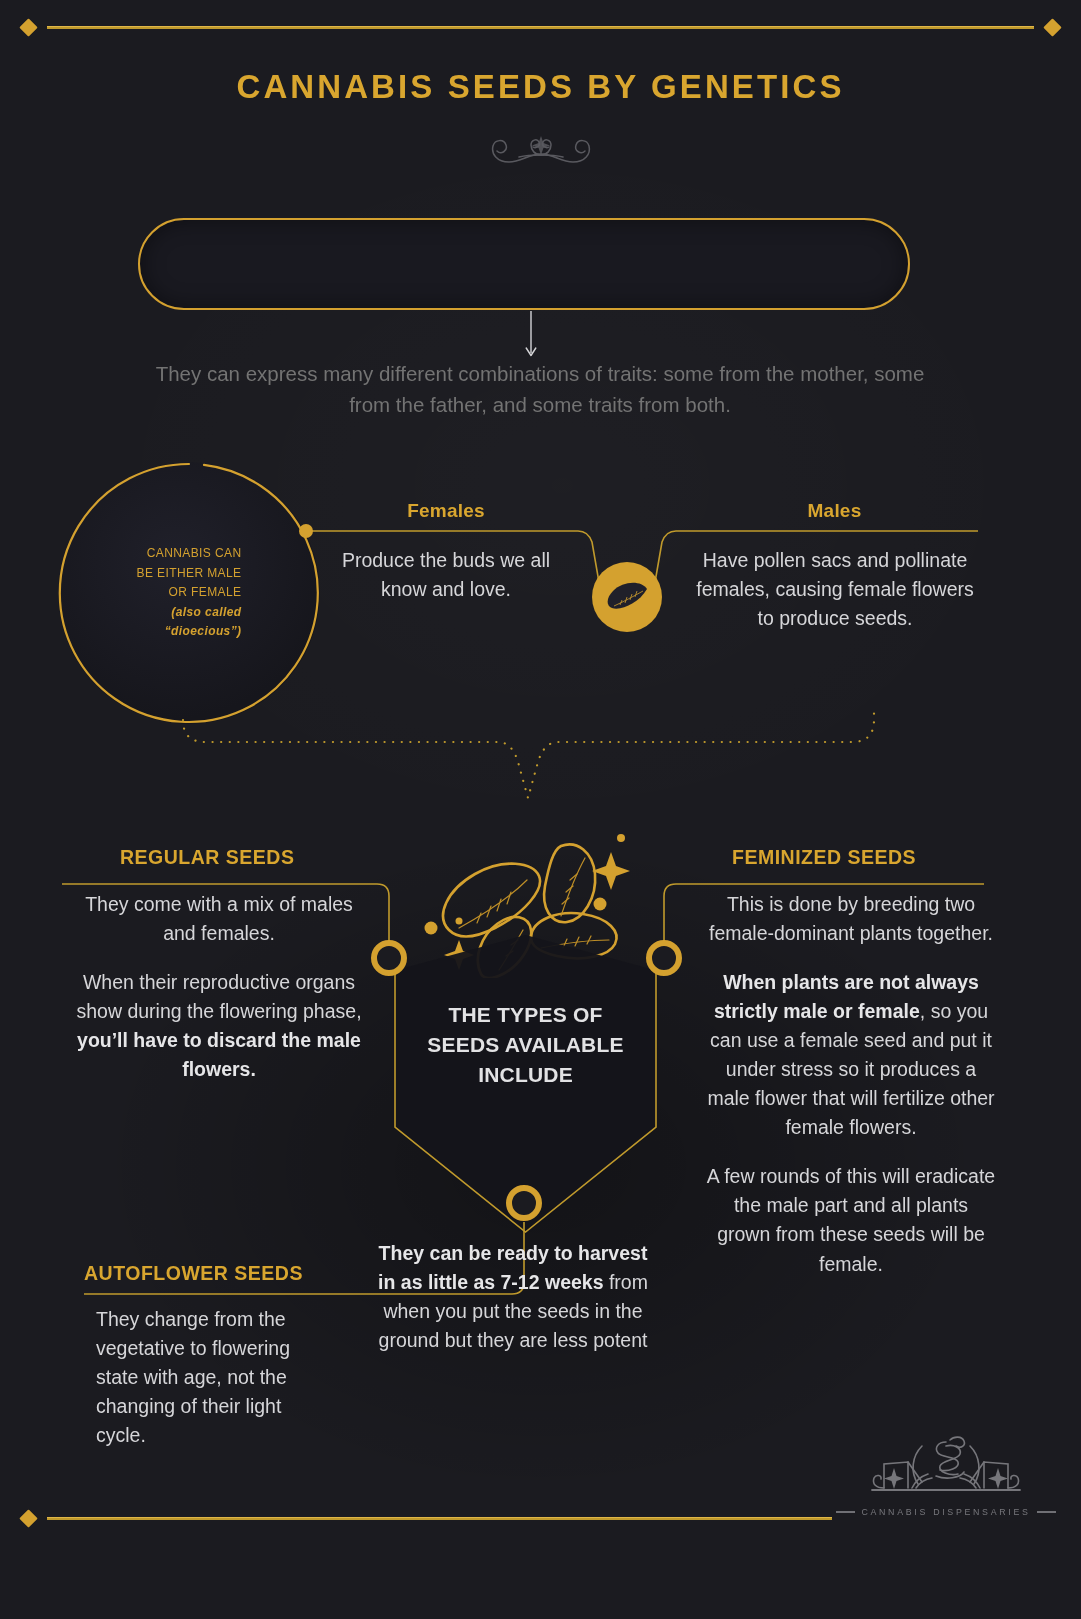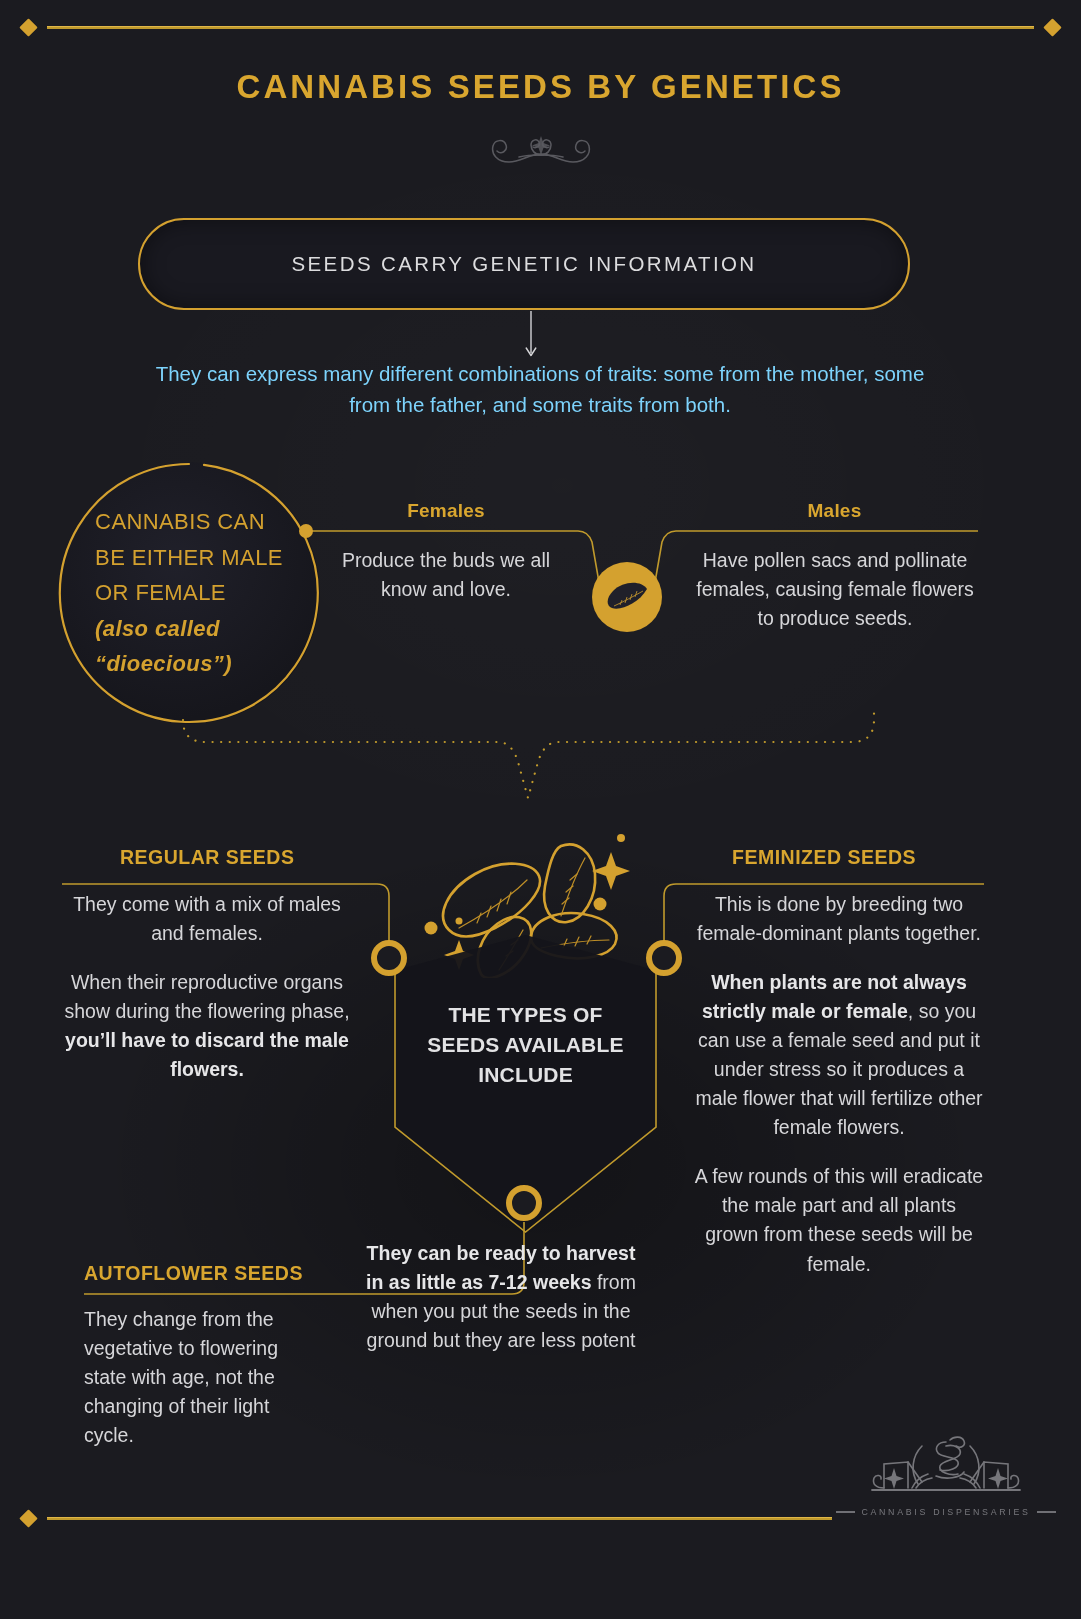--- a/index.html
+++ b/index.html
@@ -97,41 +97,41 @@
     width: 14px; height: 48px;
   }
 
   .intro-text {
     position: absolute;
     left: 140px; top: 358px;
     width: 800px;
     text-align: center;
     font-size: 20.5px;
     line-height: 1.52;
-    color: #7dd3fc;
+    color: #737373;
   }
 
   
   .gender-circle {
     position: absolute;
     left: 58px; top: 462px;
     width: 262px; height: 262px;
     border-radius: 50%;
     background: radial-gradient(circle at 45% 38%, #20202a, #16161c 72%);
     display: flex; align-items: center; justify-content: center;
   }
   .gender-circle-ring {
     position: absolute;
     left: 58px; top: 462px;
     width: 262px; height: 262px;
     pointer-events: none;
   }
   .gender-circle-text {
-    text-align: left;
-    font-size: 22px;
+    text-align: right;
+    font-size: 12px;
     line-height: 1.62;
     color: #d4a12f;
     letter-spacing: 0.4px;
     padding: 0 26px;
   }
   .gender-circle-text em {
     font-style: italic;
     font-weight: 600;
   }
 
@@ -211,20 +211,21 @@
   }
   .cat-heading.regular   { left: 120px; top: 846px; }
   .cat-heading.feminized { left: 732px; top: 846px; }
   .cat-heading.autoflower{ left: 84px;  top: 1262px; }
 
   .cat-body {
     position: absolute;
     font-size: 19.5px;
     line-height: 1.49;
     color: #d6d6d9;
+    margin-left: 12px;
   }
   .cat-body p + p { margin-top: 20px; }
   .cat-body b { font-weight: 700; color: #e6e6e8; }
 
   .cat-body.regular   { left: 62px;  top: 890px; width: 290px; text-align: center; }
   .cat-body.feminized { left: 694px; top: 890px; width: 290px; text-align: center; }
   .cat-body.auto-left { left: 84px;  top: 1305px; width: 240px; text-align: left; }
   .cat-body.auto-right{ left: 356px; top: 1239px; width: 290px; text-align: center; }
 
   
@@ -280,21 +281,20 @@
       <path d="M100 30 C 112 30, 120 38, 132 38 C 144 38, 150 30, 148 22 C 146 15, 137 15, 135 21 C 133 27, 140 31, 144 27"></path>
       <path d="M100 31 C 94 31, 90 26, 90 21 C 90 16, 96 14, 98 18 C 100 22, 95 25, 92 23"></path>
       <path d="M100 31 C 106 31, 110 26, 110 21 C 110 16, 104 14, 102 18 C 100 22, 105 25, 108 23"></path>
       <path d="M78 33 C 86 31, 92 31, 100 31 C 108 31, 114 31, 122 33"></path>
     </g>
     <path d="M100 12 L102.4 19 L109 21.5 L102.4 24 L100 31 L97.6 24 L91 21.5 L97.6 19 Z" fill="#8d8d93" opacity="0.85"></path>
   </svg>
 </div>
 
 <div class="hero-pill">
-  <span>SEEDS CARRY GENETIC INFORMATION</span>
 </div>
 
 <div class="down-arrow">
   <svg width="14" height="48" viewBox="0 0 14 48">
     <path d="M7 0 V 42" stroke="#d5d5d8" stroke-width="1.4" fill="none"></path>
     <path d="M2.2 37 L7 44.5 L11.8 37" stroke="#d5d5d8" stroke-width="1.4" fill="none" stroke-linecap="round" stroke-linejoin="round"></path>
   </svg>
 </div>
 
 <div class="intro-text">They can express many different combinations of traits: some from the mother, some from the father, and some traits from both.</div>

